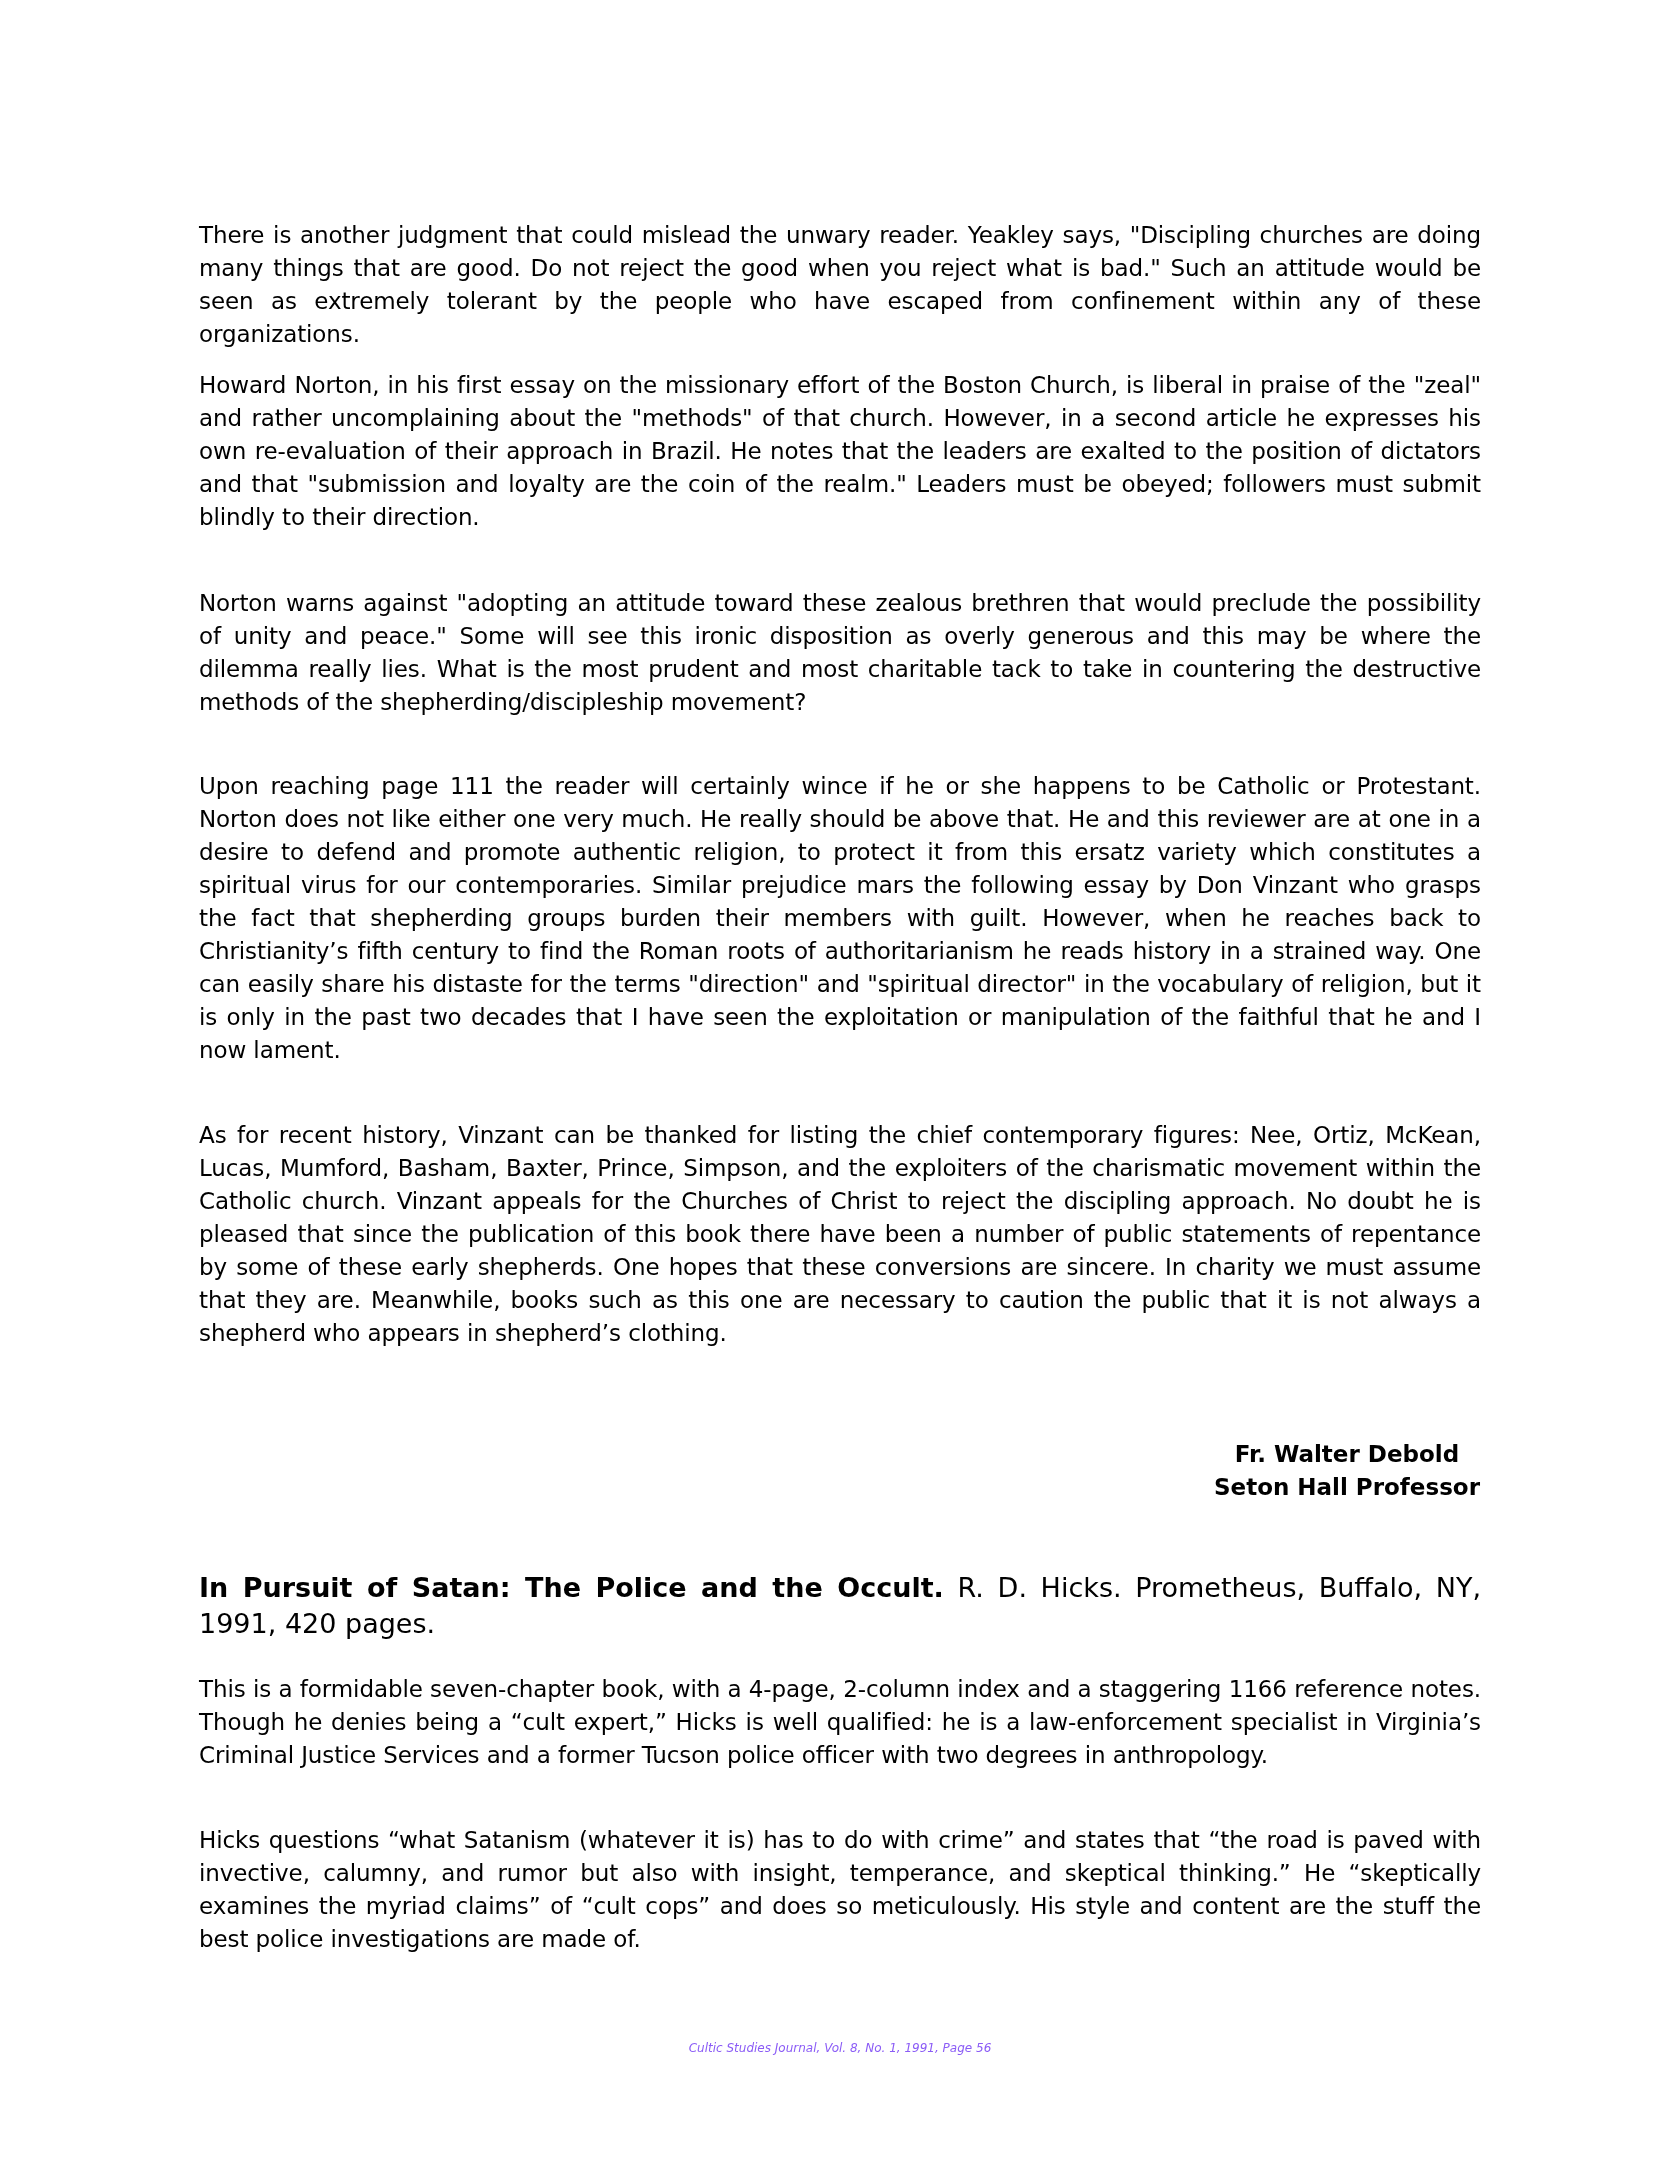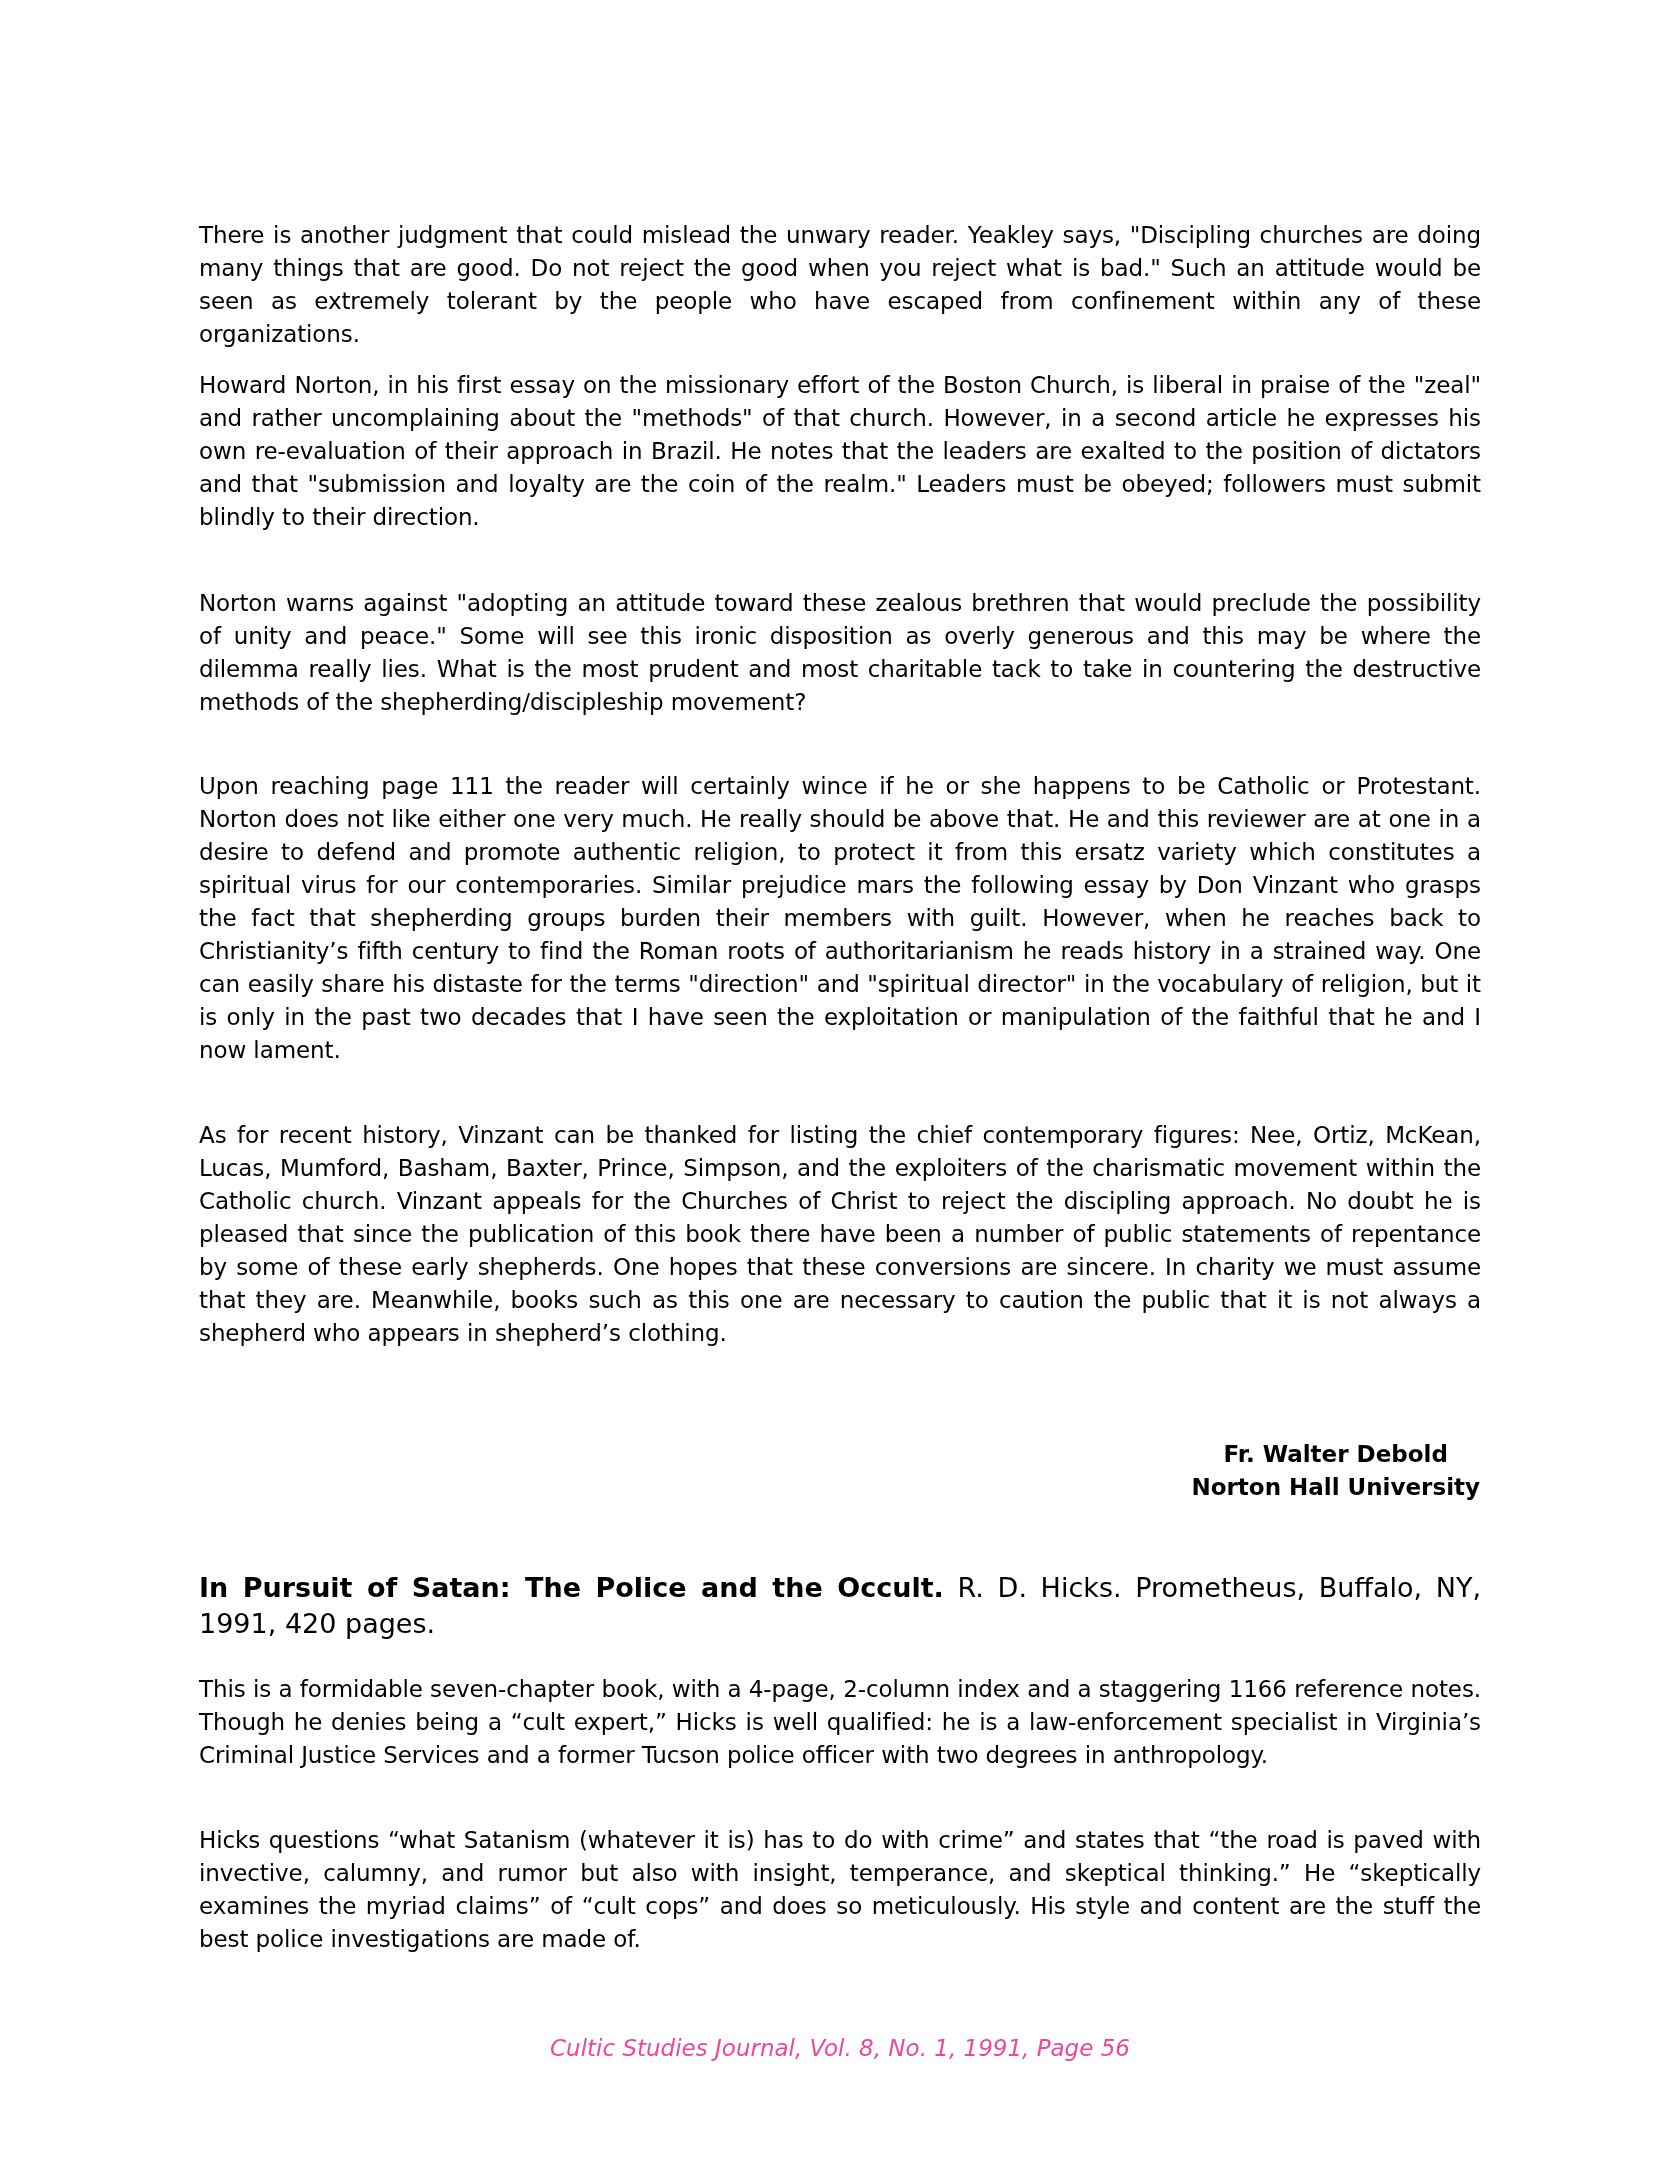--- a/index.html
+++ b/index.html
@@ -26,37 +26,37 @@
   .heading {
     font-family: "DejaVu Sans", sans-serif;
     font-size: 27px; line-height: 36px;
     text-align: justify; text-align-last: left;
     margin: 0;
   }
   .heading b { font-weight: bold; }
   .footer {
     position: absolute; left: 0; width: 1680px; text-align: center;
     font-family: "DejaVu Sans", sans-serif; font-style: italic;
-    font-size: 23px; line-height: 26px; color: #ec4899;
+    font-size: 12px; line-height: 26px; color: #8b5cf6;
   }
 </style>
 </head>
 <body>
 
 <div class="page">
 
   <p class="para col" style="top:199px;">There is another judgment that could mislead the unwary reader.  Yeakley says, "Discipling churches are doing many things that are good.  Do not reject the good when you reject what is bad." Such an attitude would be seen as extremely tolerant by the people who have escaped from confinement within any of these organizations.</p>
   <p class="para col" style="top:349px;">Howard Norton, in his first essay on the missionary effort of the Boston Church, is liberal in praise of the "zeal" and rather uncomplaining about the "methods" of that church. However, in a second article he expresses his own re-evaluation of their approach in Brazil. He notes that the leaders are exalted to the position of dictators and that "submission and loyalty are the coin of the realm." Leaders must be obeyed; followers must submit blindly to their direction.</p>
   <p class="para col" style="top:567px;">Norton warns against "adopting an attitude toward these zealous brethren that would preclude the possibility of unity and peace."  Some will see this ironic disposition as overly generous and this may be where the dilemma really lies. What is the most prudent and most charitable tack to take in countering the destructive methods of the shepherding/discipleship movement?</p>
   <p class="para col" style="top:750px;">Upon reaching page 111 the reader will certainly wince if he or she happens to be Catholic or Protestant. Norton does not like either one very much.  He really should be above that. He and this reviewer are at one in a desire to defend and promote authentic religion, to protect it from this ersatz variety which constitutes a spiritual virus for our contemporaries. Similar prejudice mars the following essay by Don Vinzant who grasps the fact that shepherding groups burden their members with guilt. However, when he reaches back to Christianity’s fifth century to find the Roman roots of authoritarianism he reads history in a strained way. One can easily share his distaste for the terms "direction" and "spiritual director" in the vocabulary of religion, but it is only in the past two decades that I have seen the exploitation or manipulation of the faithful that he and I now lament.</p>
   <p class="para col" style="top:1099px;">As for recent history, Vinzant can be thanked for listing the chief contemporary figures: Nee, Ortiz, McKean, Lucas, Mumford, Basham, Baxter, Prince, Simpson, and the exploiters of the charismatic movement within the Catholic church. Vinzant appeals for the Churches of Christ to reject the discipling approach.  No doubt he is pleased that since the publication of this book there have been a number of public statements of repentance by some of these early shepherds.  One hopes that these conversions are sincere.  In charity we must assume that they are. Meanwhile, books such as this one are necessary to caution the public that it is not always a shepherd who appears in shepherd’s clothing.</p>
 
   <div class="sig" style="top:1418px;">
     <div>Fr. Walter Debold</div>
-    <div>Norton Hall University</div>
+    <div>Seton Hall Professor</div>
   </div>
 
   <p class="heading col" style="top:1550px;"><b>In Pursuit of Satan:  The Police and the Occult.</b><span> R. D. Hicks.  Prometheus, Buffalo, NY, 1991, 420 pages.</span></p>
 
   <p class="para col" style="top:1653px;">This is a formidable seven-chapter book, with a 4-page, 2-column index and a staggering 1166 reference notes. Though he denies being a “cult expert,” Hicks is well qualified:  he is a law-enforcement specialist in Virginia’s Criminal Justice Services and a former Tucson police officer with two degrees in anthropology.</p>
   <p class="para col" style="top:1804px;">Hicks questions “what Satanism (whatever it is) has to do with crime” and states that “the road is paved with invective, calumny, and rumor but also with insight, temperance, and skeptical thinking.”  He “skeptically examines the myriad claims” of “cult cops” and does so meticulously. His style and content are the stuff the best police investigations are made of.</p>
 
   <div class="footer" style="top:2015px;">Cultic Studies Journal, Vol. 8, No. 1, 1991, Page 56</div>
 
 </div>

